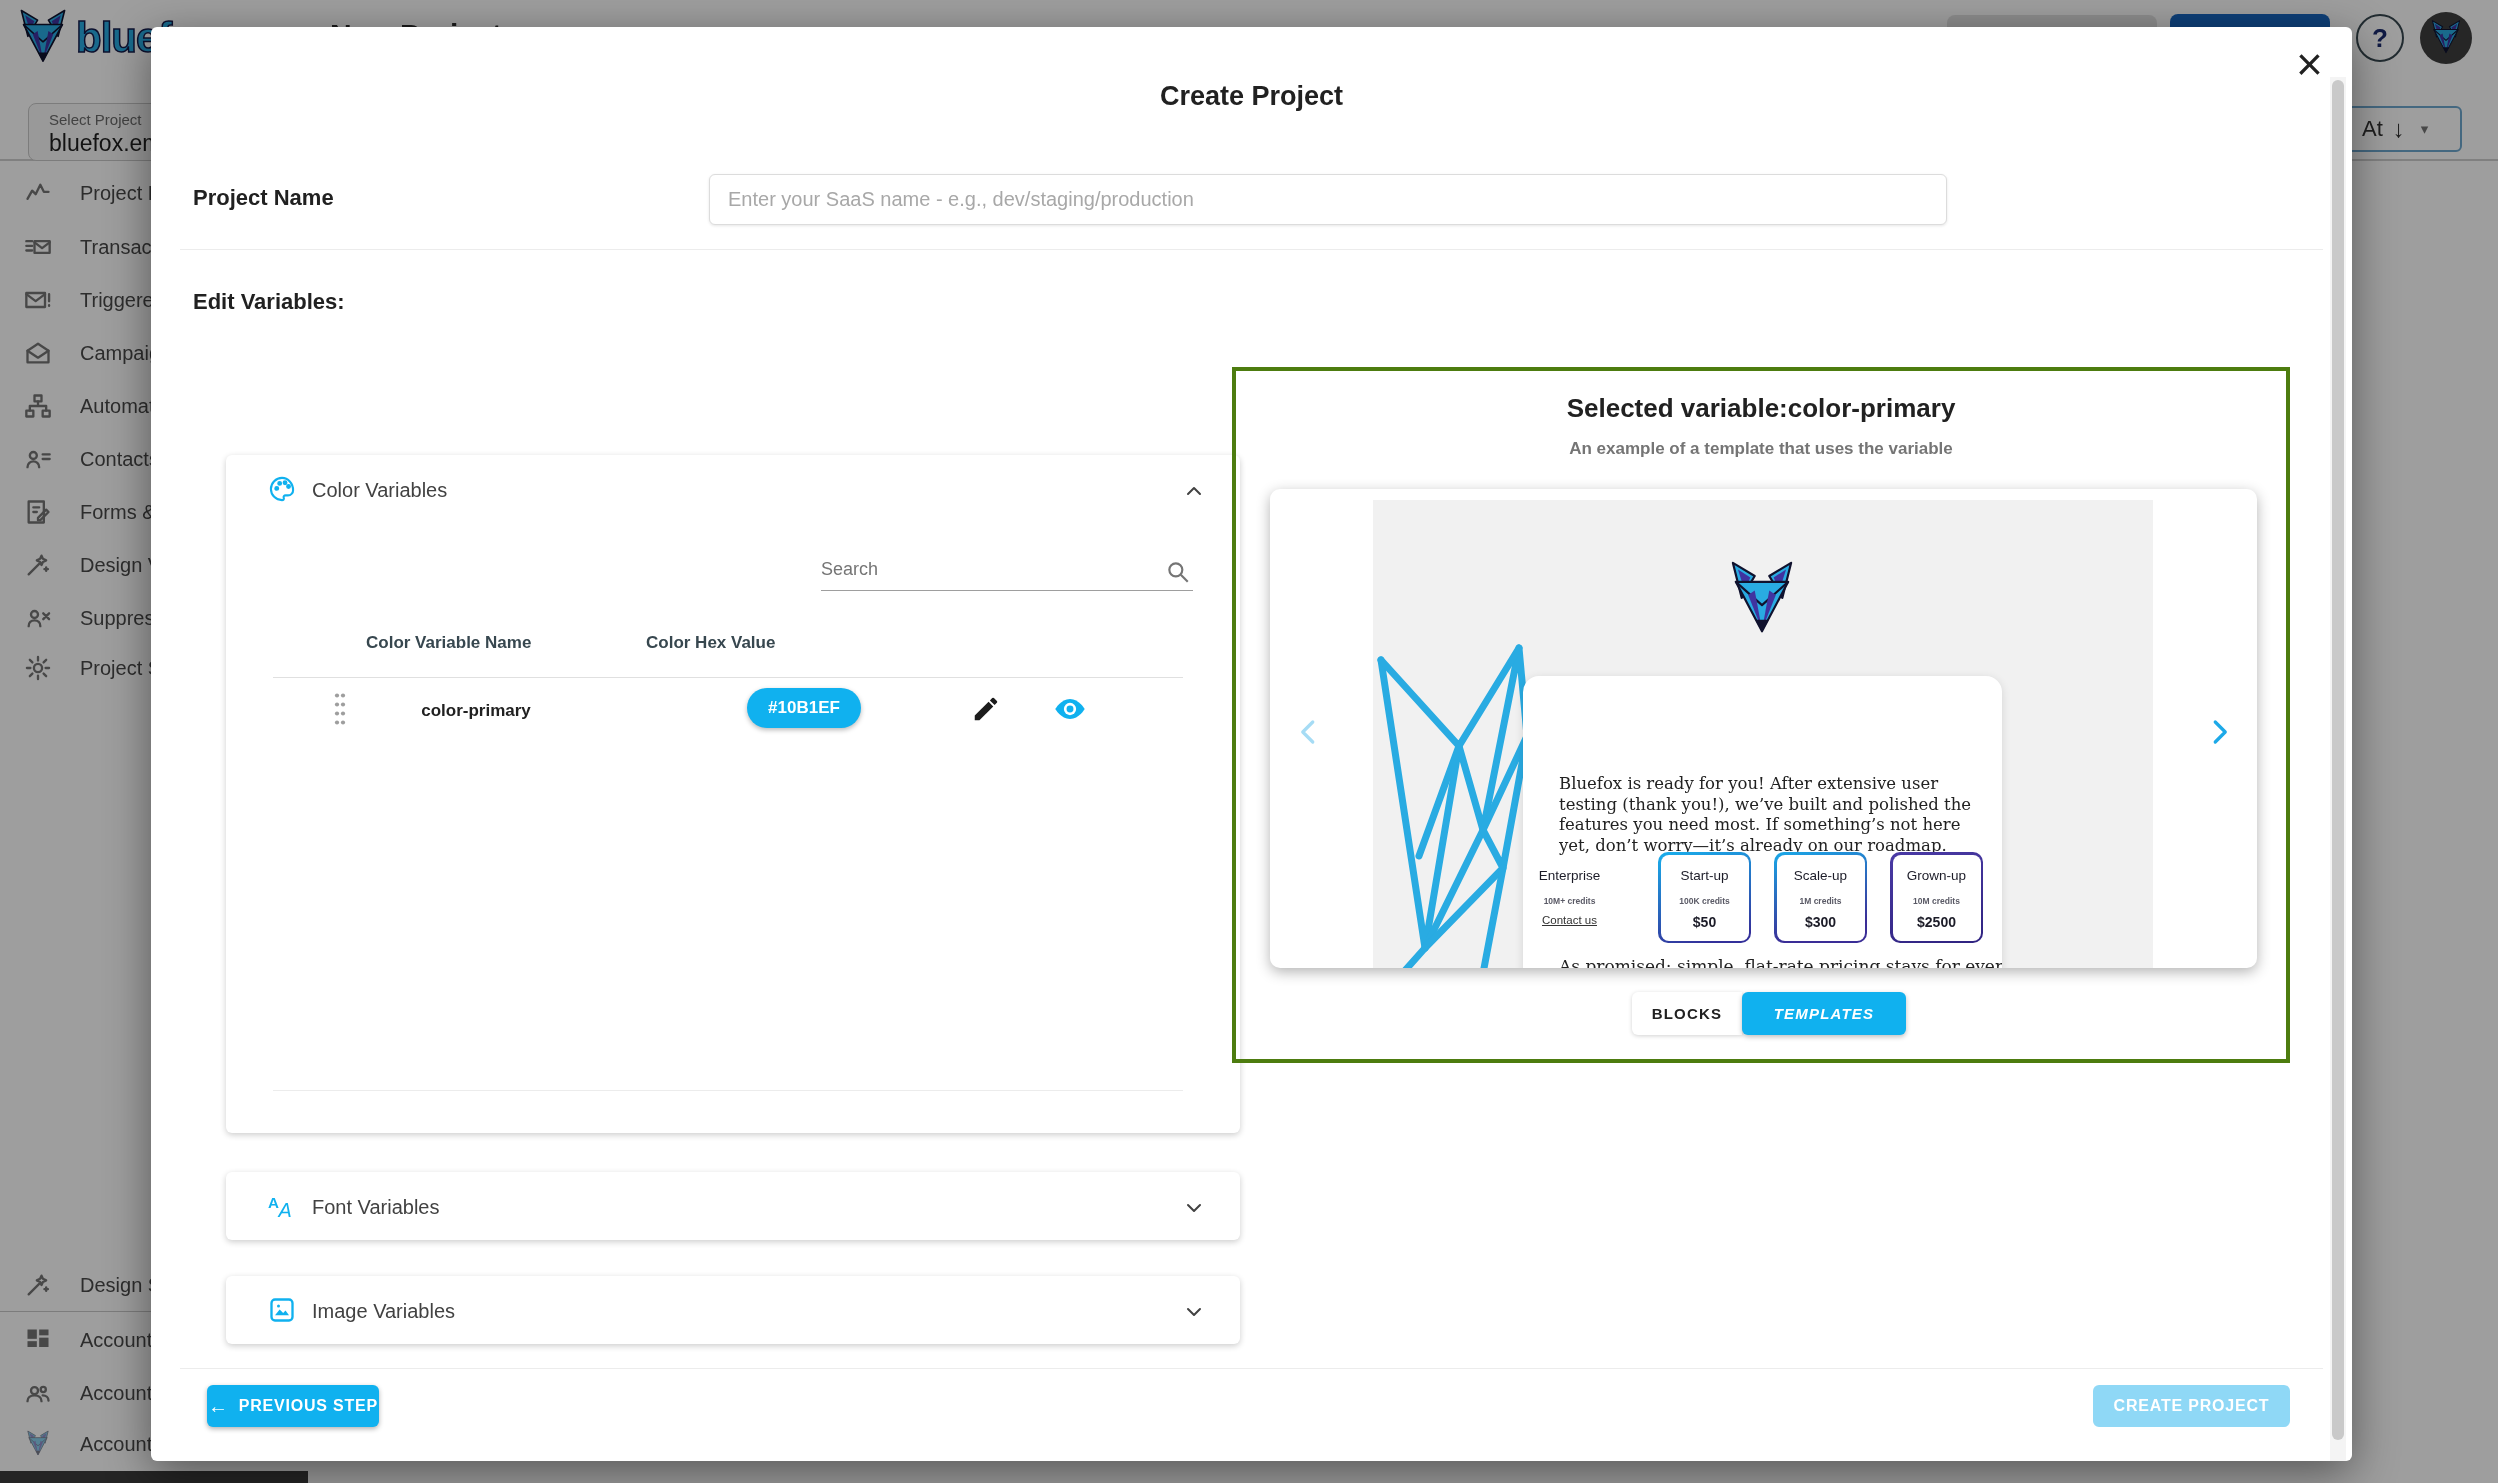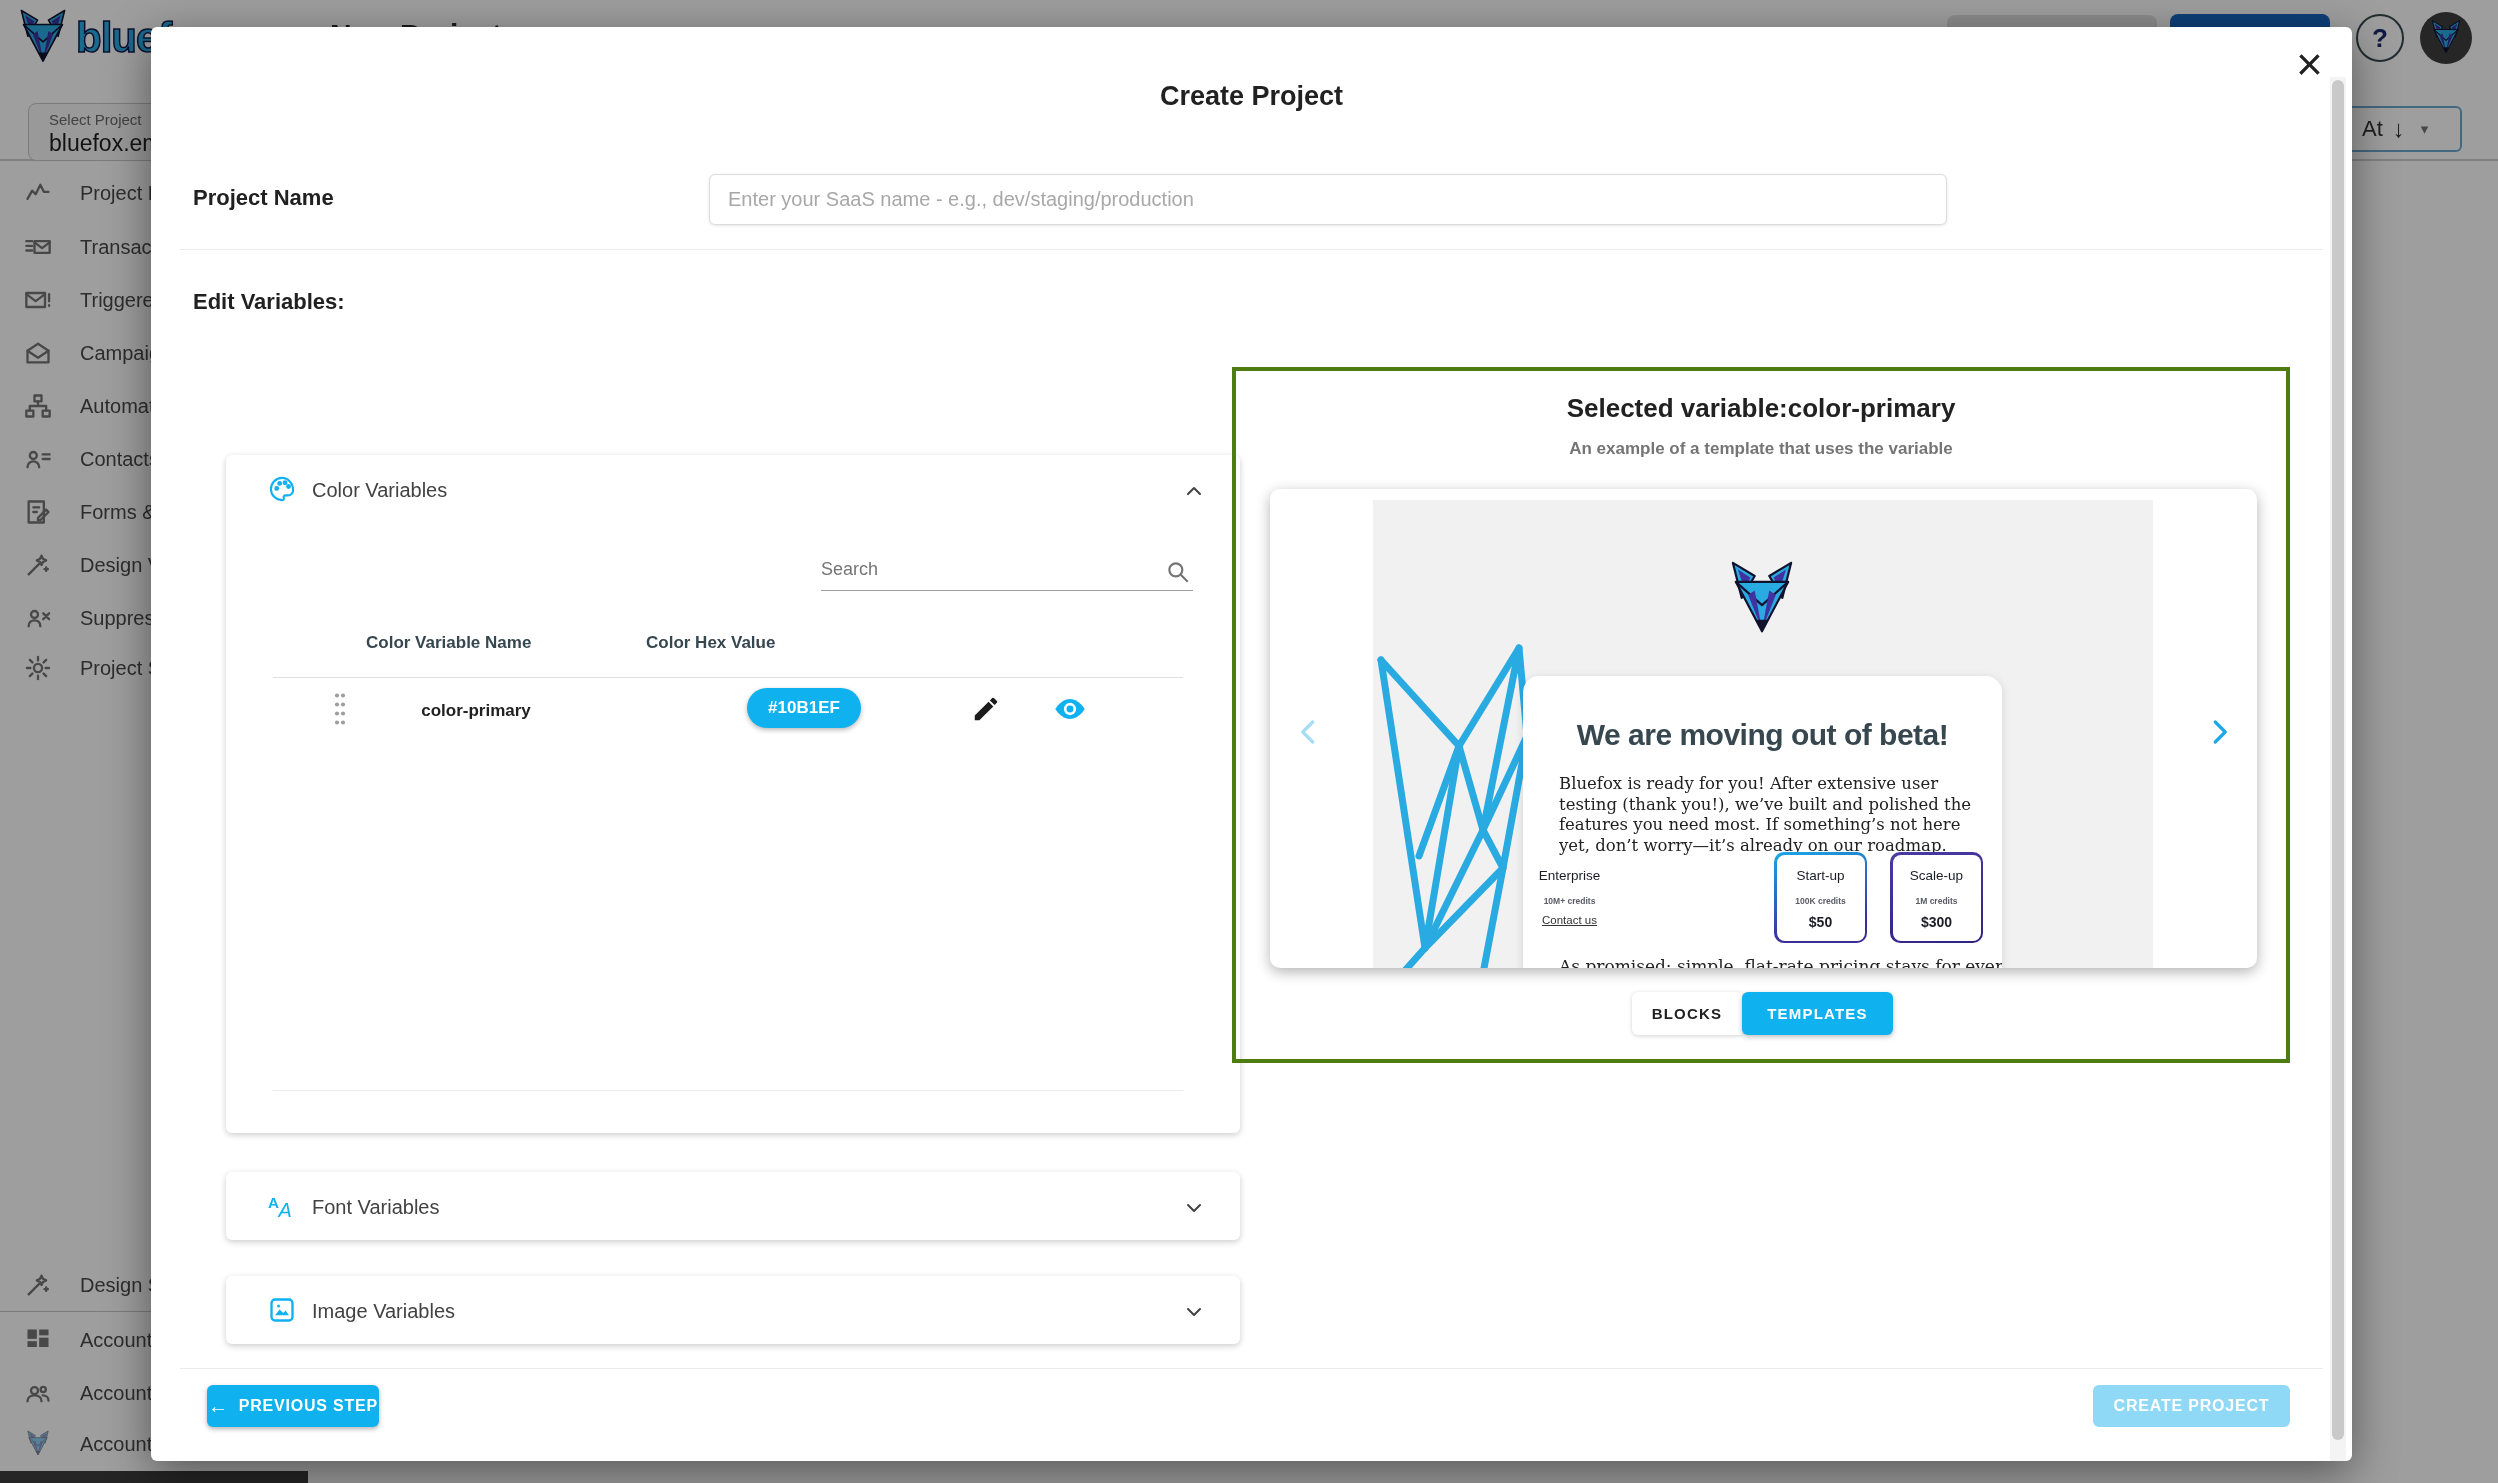--- a/index.html
+++ b/index.html
@@ -87,22 +87,22 @@
   .plan-name { position:absolute; top:13px; width:100%; font-size:13.5px; color:#1c1c28; }
   .plan-credits { position:absolute; top:41px; width:100%; font-size:8.5px; font-weight:bold; color:#5a5a66; }
   .plan-price { position:absolute; top:59px; width:100%; font-size:14px; font-weight:bold; color:#1c1c28; }
   .plan-link { text-decoration:underline; font-weight:normal; font-size:11.5px; color:#333; }
 
   .carousel-arrow { position:absolute; width:30px; height:30px; cursor:pointer; }
 
   #tabs { position:absolute; left:396px; top:621px; height:43px; display:flex; border-radius:6px; }
   #tab-blocks { width:110px; background:#fff; color:#212121; border-radius:6px 0 0 6px;
      box-shadow:0 1px 4px rgba(0,0,0,.18); font-size:15px; letter-spacing:1.2px; }
-  #tab-templates { width:151px; background:#10B1EF; color:#fff; border-radius:6px;
-     box-shadow:0 2px 5px rgba(0,0,0,.25); font-size:15px; letter-spacing:1.2px; }
+  #tab-templates { width:164px; background:#10B1EF; color:#fff; border-radius:6px;
+     box-shadow:0 2px 5px rgba(0,0,0,.25); font-size:15px; letter-spacing:1.2px;font-style:italic; }
 
   .mscroll-track { position:absolute; left:2179px; top:50px; width:16px; height:1384px; background:#f4f4f4; }
   .mscroll-thumb { position:absolute; left:2px; top:3px; width:12px; height:1360px; background:#c9c9c9; border-radius:7px; }
 
   svg { display:block; }
   .icon-stroke { stroke:#757575; stroke-width:2; fill:none; stroke-linecap:round; stroke-linejoin:round; }
 </style>
 </head>
 <body>
 
@@ -386,21 +386,20 @@
             </svg>
 
           <svg class="abs" style="left:-14px; top:116px;" width="240" height="370" viewBox="0 0 240 370" fill="none" stroke="#29ABE2" stroke-width="7" stroke-linejoin="round" stroke-linecap="round">
             <path d="M22 44 L66 332 L100 130 L124 214 L160 32 L168 120"></path>
             <path d="M22 44 L100 130 M160 32 L100 130 M66 332 L124 214 M168 120 L124 214"></path>
             <path d="M66 332 L144 252 L124 214 M144 252 L168 120"></path>
             <path d="M34 368 L66 332 M144 252 L122 368 M100 130 L60 240"></path>
           </svg>
 
           <div id="inner-card">
-            <div class="abs email-headline">We are moving out of beta!</div>
             <div class="abs email-body">Bluefox is ready for you! After extensive user testing (thank you!), we’ve built and polished the features you need most. If something’s not here yet, don’t worry—it’s already on our roadmap.</div>
 
             <div class="plan">
               <div class="plan-in">
                 <div class="plan-name">Start-up</div>
                 <div class="plan-credits">100K credits</div>
                 <div class="plan-price">$50</div>
               </div>
             </div>
             <div class="plan">

